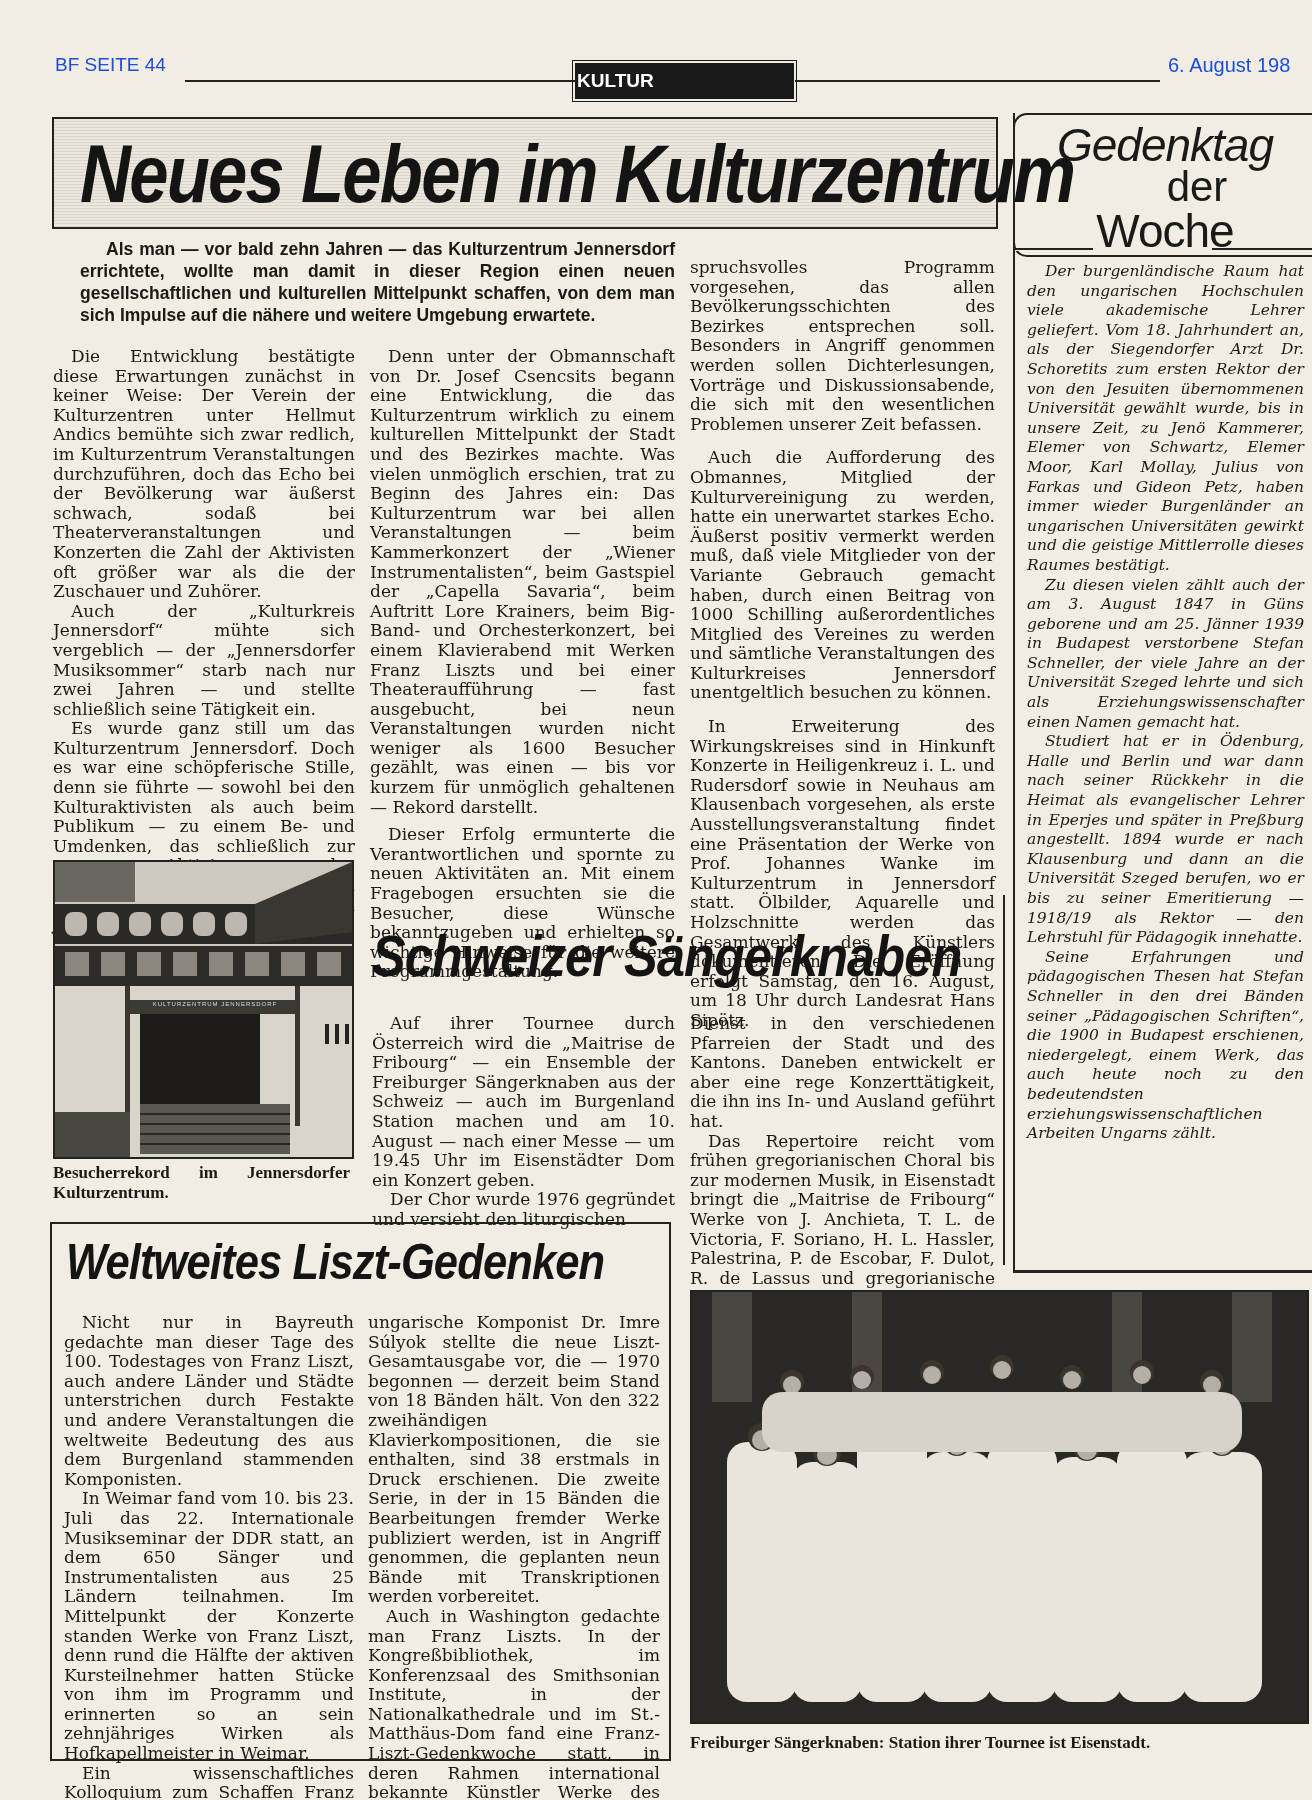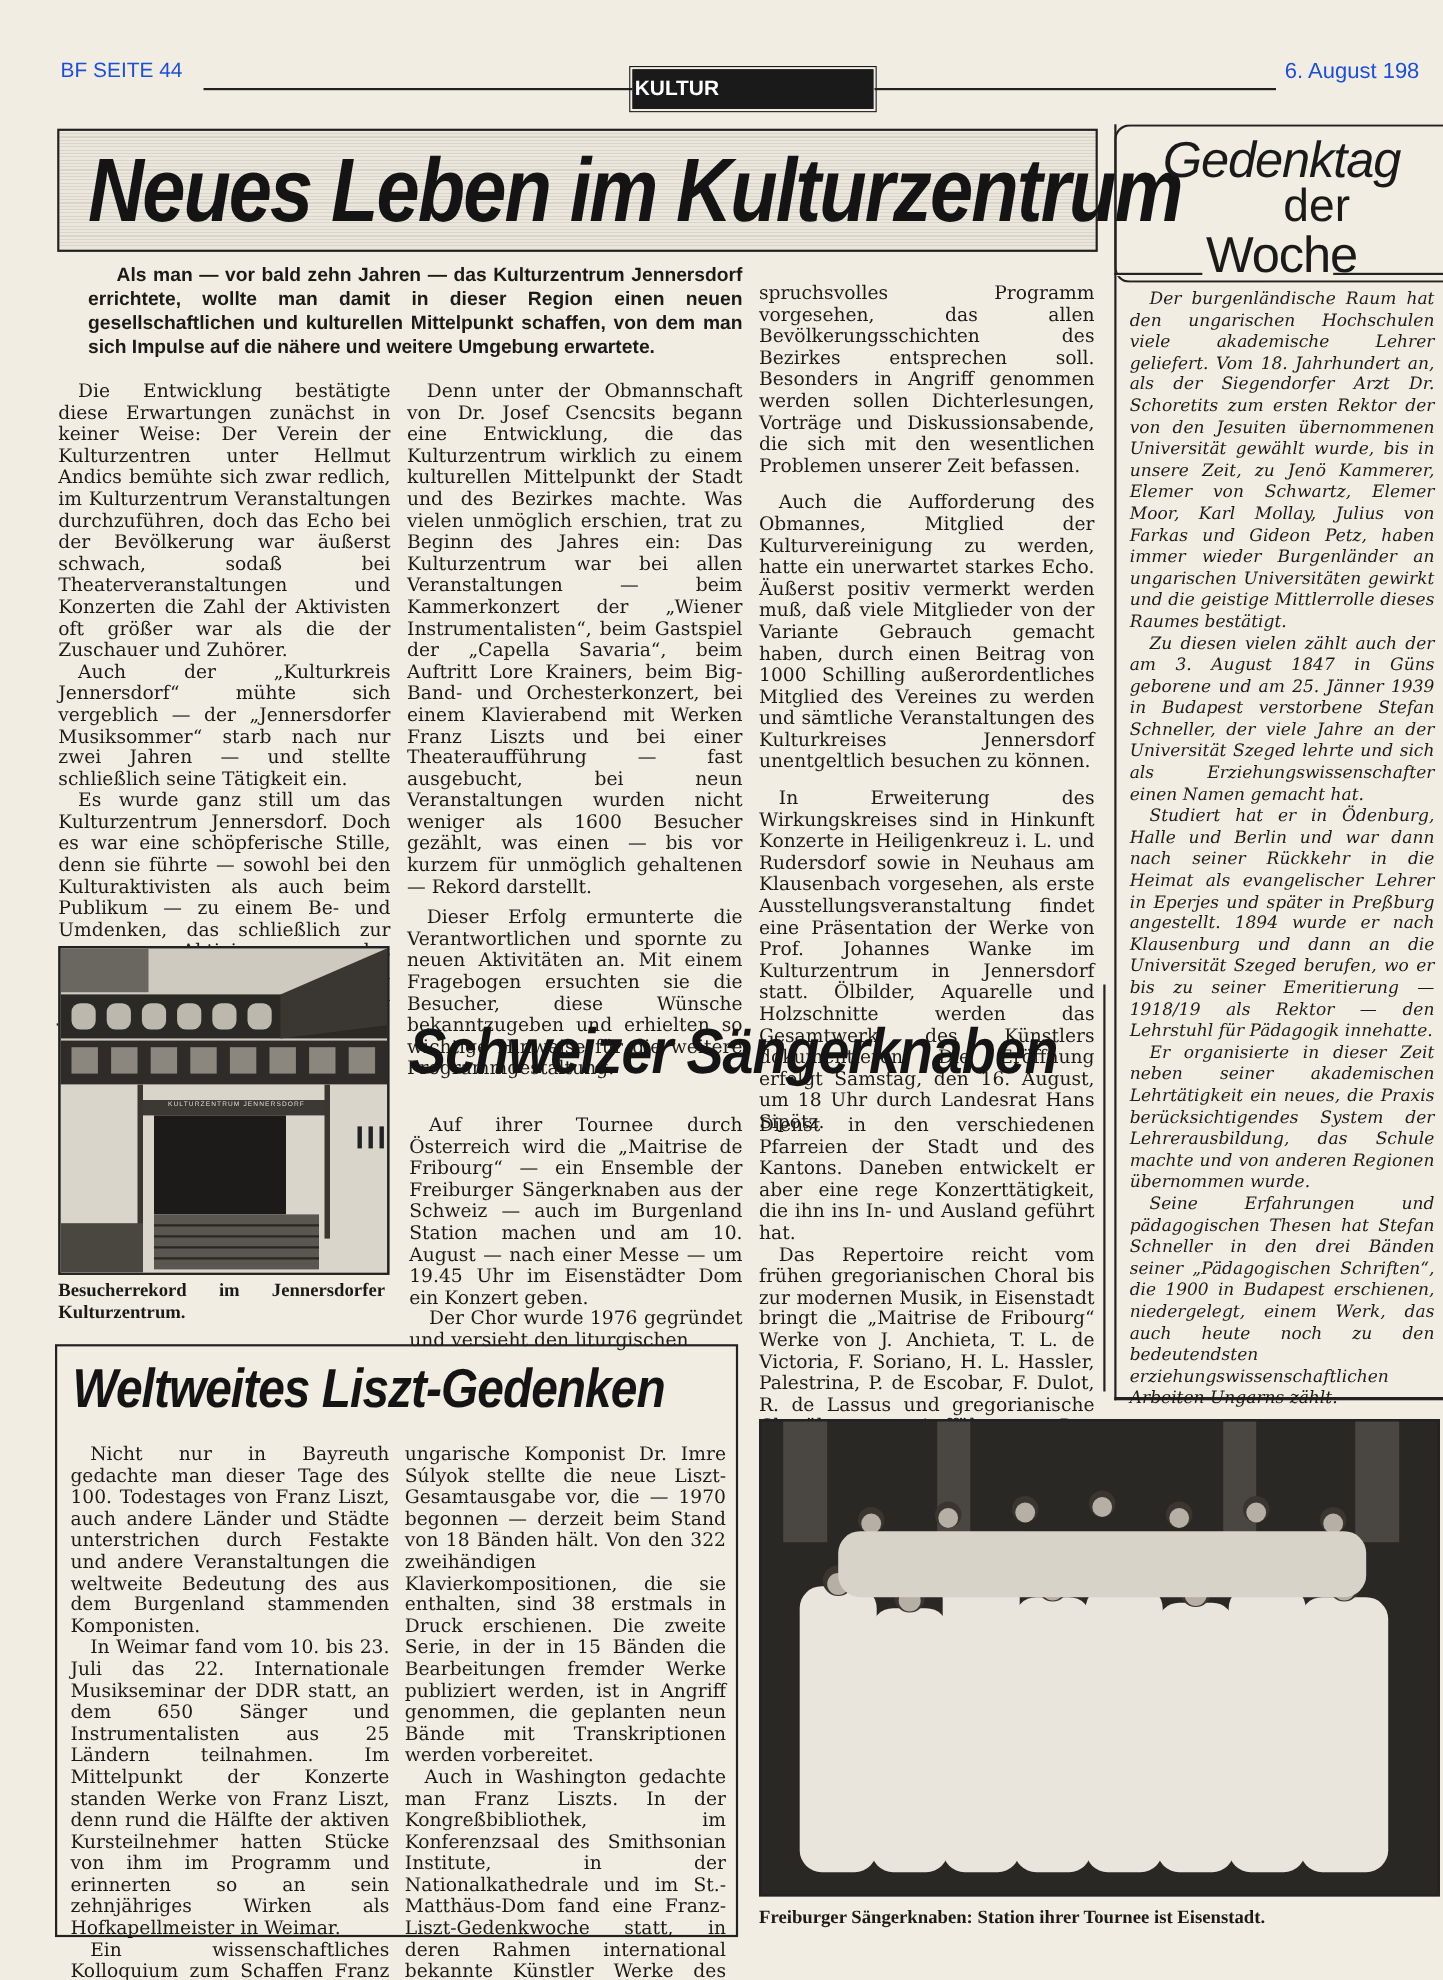--- a/index.html
+++ b/index.html
@@ -122,21 +122,20 @@
 <div class="abs" style="left:1015px; top:248px; width:297px; height:3px; background:#f1ede2;"></div>
 <div class="abs gtitle" style="left:1040px; top:122px; width:250px; font-size:46px; letter-spacing:-1px;font-style:italic;">Gedenktag</div>
 <div class="abs gtitle" style="left:1072px; top:166px; width:250px; font-size:42px;">der</div>
 <div class="abs gtitle" style="left:1040px; top:208px; width:250px; font-size:46px; letter-spacing:-1px;">Woche</div>
 <div class="abs" style="left:1013px; top:248px; width:80px; height:2px; background:#222;"></div>
 <div class="abs" style="left:1212px; top:248px; width:100px; height:2px; background:#222;"></div>
 <div class="abs italic-col" style="left:1027px; top:262px; width:277px;">
   <p>Der burgenländische Raum hat den ungarischen Hochschulen viele akademische Lehrer geliefert. Vom 18. Jahrhundert an, als der Siegendorfer Arzt Dr. Schoretits zum ersten Rektor der von den Jesuiten übernommenen Universität gewählt wurde, bis in unsere Zeit, zu Jenö Kammerer, Elemer von Schwartz, Elemer Moor, Karl Mollay, Julius von Farkas und Gideon Petz, haben immer wieder Burgenländer an ungarischen Universitäten gewirkt und die geistige Mittlerrolle dieses Raumes bestätigt.</p>
   <p>Zu diesen vielen zählt auch der am 3. August 1847 in Güns geborene und am 25. Jänner 1939 in Budapest verstorbene Stefan Schneller, der viele Jahre an der Universität Szeged lehrte und sich als Erziehungswissenschafter einen Namen gemacht hat.</p>
   <p>Studiert hat er in Ödenburg, Halle und Berlin und war dann nach seiner Rückkehr in die Heimat als evangelischer Lehrer in Eperjes und später in Preßburg angestellt. 1894 wurde er nach Klausenburg und dann an die Universität Szeged berufen, wo er bis zu seiner Emeritierung — 1918/19 als Rektor — den Lehrstuhl für Pädagogik innehatte.</p>
-  <p>Er organisierte in dieser Zeit neben seiner akademischen Lehrtätigkeit ein neues, die Praxis berücksichtigendes System der Lehrerausbildung, das Schule machte und von anderen Regionen übernommen wurde.</p>
   <p>Seine Erfahrungen und pädagogischen Thesen hat Stefan Schneller in den drei Bänden seiner „Pädagogischen Schriften“, die 1900 in Budapest erschienen, niedergelegt, einem Werk, das auch heute noch zu den bedeutendsten erziehungswissenschaftlichen Arbeiten Ungarns zählt.</p>
 </div>
 
 <div class="abs liszt-box"></div>
 <div class="abs headline" style="left:66px; top:1233px; font-size:50px; letter-spacing:-1px; transform:scaleX(0.87);">Weltweites Liszt-Gedenken</div>
 <div class="abs col" style="left:64px; top:1293px; width:290px;">
   <p>Nicht nur in Bayreuth gedachte man dieser Tage des 100. Todestages von Franz Liszt, auch andere Länder und Städte unterstrichen durch Festakte und andere Veranstaltungen die weltweite Bedeutung des aus dem Burgenland stammenden Komponisten.</p>
   <p>In Weimar fand vom 10. bis 23. Juli das 22. Internationale Musikseminar der DDR statt, an dem 650 Sänger und Instrumentalisten aus 25 Ländern teilnahmen. Im Mittelpunkt der Konzerte standen Werke von Franz Liszt, denn rund die Hälfte der aktiven Kursteilnehmer hatten Stücke von ihm im Programm und erinnerten so an sein zehnjähriges Wirken als Hofkapellmeister in Weimar.</p>
   <p>Ein wissenschaftliches Kolloquium zum Schaffen Franz Liszts fand kürzlich im Haus der Ungarischen Kultur in Berlin statt. Der</p>
 </div>

